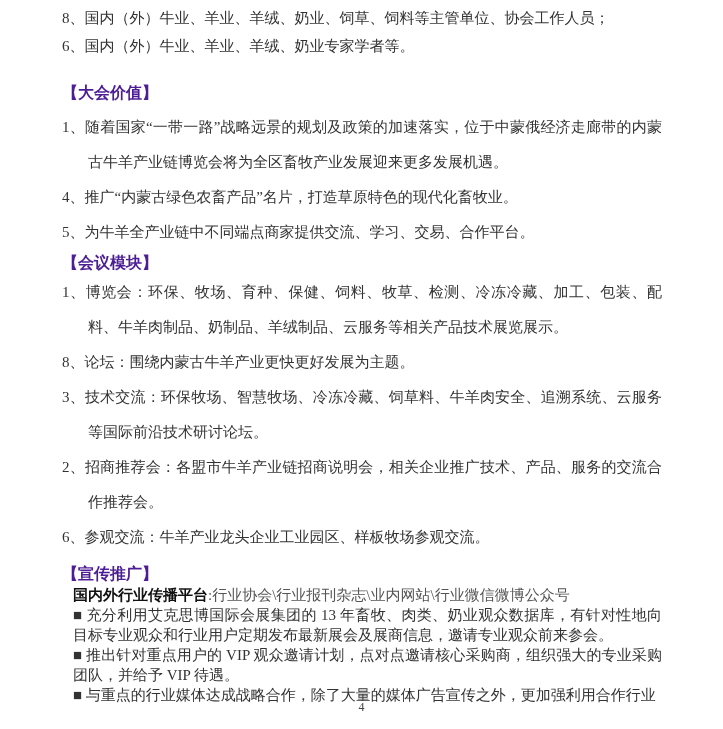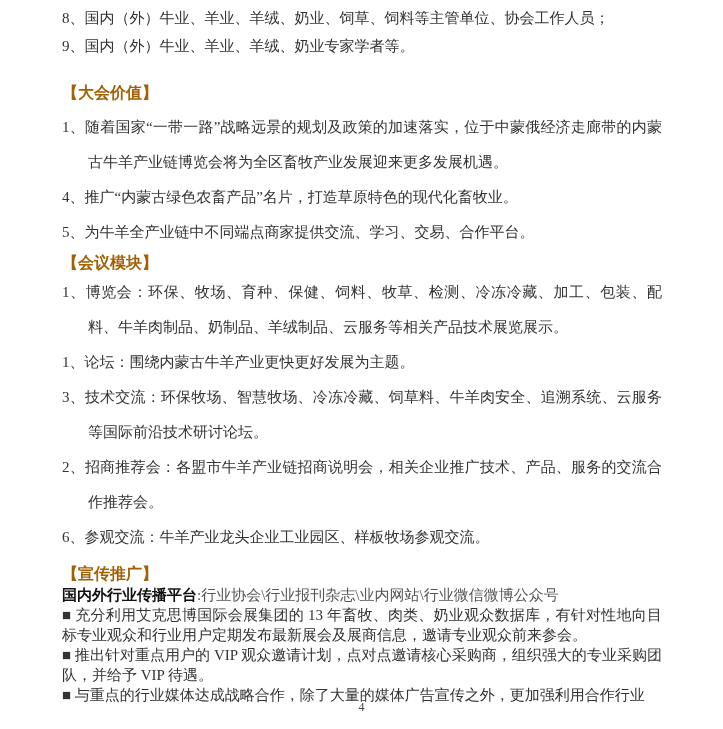--- a/index.html
+++ b/index.html
@@ -19,35 +19,35 @@
   }
   .intro p {
     font-size: 15px;
     line-height: 28px;
   }
   .section-header {
     font-family: "Liberation Sans", "DejaVu Sans", sans-serif;
     font-weight: bold;
     font-size: 16px;
     line-height: 22px;
-    color: #a16207;
+    color: #4c1d95;
   }
   .hdr-value   { margin-top: 22px; }
   .hdr-modules { margin-top: 2px; }
   .hdr-promo   { margin-top: 8px; }
   .num-list { margin-top: 6px; }
   .num-list p {
     font-size: 15px;
     line-height: 35px;
     text-align: justify;
     padding-left: 26px;
     text-indent: -26px;
   }
   .modules-list { margin-top: 1px; }
-  .promo-body { margin-top: 0; }
+  .promo-body { margin-top: 0; margin-left: 11px; }
   .platform-line {
     font-size: 15px;
     line-height: 20px;
   }
   .platform-line .bold-label {
     font-family: "Liberation Sans", "DejaVu Sans", sans-serif;
     font-weight: bold;
     color: #111111;
   }
   .platform-line .plain-rest { color: #555555; }
@@ -67,36 +67,36 @@
     color: #444444;
   }
 </style>
 </head>
 <body>
 
 <div class="page">
 
   <div class="intro">
     <p>8、国内（外）牛业、羊业、羊绒、奶业、饲草、饲料等主管单位、协会工作人员；</p>
-    <p>9、国内（外）牛业、羊业、羊绒、奶业专家学者等。</p>
+    <p>6、国内（外）牛业、羊业、羊绒、奶业专家学者等。</p>
   </div>
 
   <div class="section-header hdr-value">【大会价值】</div>
 
   <div class="num-list">
     <p>1、随着国家“一带一路”战略远景的规划及政策的加速落实，位于中蒙俄经济走廊带的内蒙古牛羊产业链博览会将为全区畜牧产业发展迎来更多发展机遇。</p>
     <p>4、推广“内蒙古绿色农畜产品”名片，打造草原特色的现代化畜牧业。</p>
     <p>5、为牛羊全产业链中不同端点商家提供交流、学习、交易、合作平台。</p>
   </div>
 
   <div class="section-header hdr-modules">【会议模块】</div>
 
   <div class="num-list modules-list">
     <p>1、博览会：环保、牧场、育种、保健、饲料、牧草、检测、冷冻冷藏、加工、包装、配料、牛羊肉制品、奶制品、羊绒制品、云服务等相关产品技术展览展示。</p>
-    <p>1、论坛：围绕内蒙古牛羊产业更快更好发展为主题。</p>
+    <p>8、论坛：围绕内蒙古牛羊产业更快更好发展为主题。</p>
     <p>3、技术交流：环保牧场、智慧牧场、冷冻冷藏、饲草料、牛羊肉安全、追溯系统、云服务等国际前沿技术研讨论坛。</p>
     <p>2、招商推荐会：各盟市牛羊产业链招商说明会，相关企业推广技术、产品、服务的交流合作推荐会。</p>
     <p>6、参观交流：牛羊产业龙头企业工业园区、样板牧场参观交流。</p>
   </div>
 
   <div class="section-header hdr-promo">【宣传推广】</div>
 
   <div class="promo-body">
     <p class="platform-line"><span class="bold-label">国内外行业传播平台</span><span class="plain-rest">:行业协会\行业报刊杂志\业内网站\行业微信微博公众号</span></p>
     <p class="bullet">■ 充分利用艾克思博国际会展集团的 13 年畜牧、肉类、奶业观众数据库，有针对性地向目标专业观众和行业用户定期发布最新展会及展商信息，邀请专业观众前来参会。</p>

